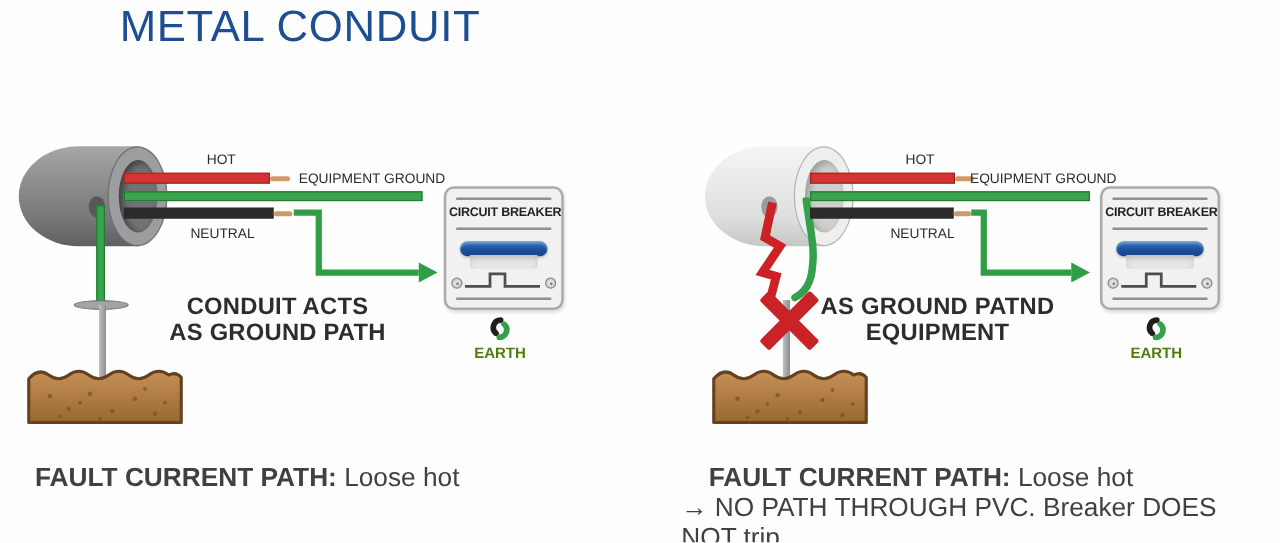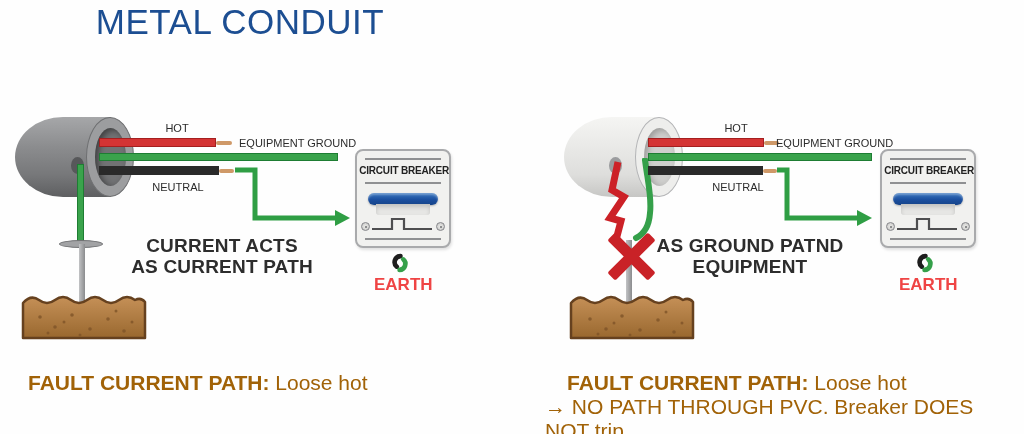--- a/index.html
+++ b/index.html
@@ -47,41 +47,41 @@
   .rod  { width:6px; background:linear-gradient(90deg,#c2c3c5,#8b8c8e);
           clip-path:polygon(0 0,100% 0,100% 86%,50% 100%,0 86%); }
 
   
   .xbar { width:57px; height:11px; background:#c92227; border-radius:2px; }
 
   
   .caption { width:230px; text-align:center; font-size:19px; font-weight:bold; color:#2d2d2d; line-height:20.5px; letter-spacing:.2px; }
 
   
-  .fault { width:478px; font-size:21px; color:#a16207; line-height:24px; }
+  .fault { width:478px; font-size:21px; color:#404040; line-height:24px; }
   .fault b { font-weight:bold; }
 
   
   .breaker { top:149px; width:96px; height:99px; background:#f1f1ef;
              border:2px solid #a9aaac; border-radius:8px; box-shadow:1px 2px 3px rgba(0,0,0,.12); }
   .bk-rule { position:absolute; left:8px; right:8px; height:2px; background:#8f9092; }
   .bk-rule.top { top:7px; } .bk-rule.mid { top:31px; } .bk-rule.bot { bottom:6px; }
   .bk-label { position:absolute; left:0; right:0; top:14px; text-align:right;
               font-size:10px; font-weight:bold; color:#222; letter-spacing:-.2px; }
   .bk-switch { position:absolute; left:11px; top:42px; width:70px; height:12px; border-radius:6px;
                background:linear-gradient(180deg,#3a77bf 0%,#1b4f9f 55%,#164489 100%);
                box-shadow:inset 0 2px 2px rgba(255,255,255,.3), 0 1px 2px rgba(0,0,0,.25); }
   .bk-tab { position:absolute; left:19px; top:53px; width:54px; height:11px; background:#e6e6e4;
             border-radius:0 0 3px 3px; box-shadow:inset 0 3px 4px rgba(0,0,0,.16); }
   .bk-screw { position:absolute; top:71px; width:9px; height:9px; border-radius:50%;
               border:1px solid #85868a; background:radial-gradient(#ececea,#c4c4c2); }
   .bk-screw.l { left:4px; } .bk-screw.r { right:4px; }
   .bk-screw::after { content:""; position:absolute; left:2.5px; top:2.5px; width:2px; height:2px;
                      border-radius:50%; background:#6f7072; }
-  .earth-label { width:52px; text-align:center; font-size:17px; font-weight:bold; color:#ef4444; }
+  .earth-label { width:52px; text-align:center; font-size:12px; font-weight:bold; color:#4d7c0f; }
 </style>
 </head>
 <body>
 
 <div class="stage">
 
   <div class="abs title blue">METAL CONDUIT</div>
 
   <div class="abs cbody metal"></div>
   <div class="abs bhole metal"></div>
@@ -123,22 +123,22 @@
         <circle cx="104" cy="42" r="1.8"></circle>
       <circle cx="28" cy="44" r="1.5"></circle>
         <circle cx="60" cy="46" r="1.5"></circle>
         <circle cx="96" cy="22" r="1.5"></circle>
       <circle cx="112" cy="33" r="1.5"></circle>
         <circle cx="44" cy="33" r="1.5"></circle>
     </g>
   </svg>
 
   <div class="abs caption" style="left:107px;top:236px;">
-    <div>CURRENT ACTS</div>
-    <div>AS CURRENT PATH</div>
+    <div>CONDUIT ACTS</div>
+    <div>AS GROUND PATH</div>
   </div>
 
   <div class="abs breaker" style="left:355px;">
     <div class="bk-rule top"></div>
     <div class="bk-label">CIRCUIT BREAKER</div>
     <div class="bk-rule mid"></div>
     <div class="bk-switch"></div>
     <div class="bk-tab"></div>
     <svg class="abs" style="left:13px;top:64px;" width="66" height="18" viewBox="0 0 66 18">
       <path d="M2 14 H22 V4 H34 V14 H62" fill="none" stroke="#4e4e50" stroke-width="2.2"></path>

